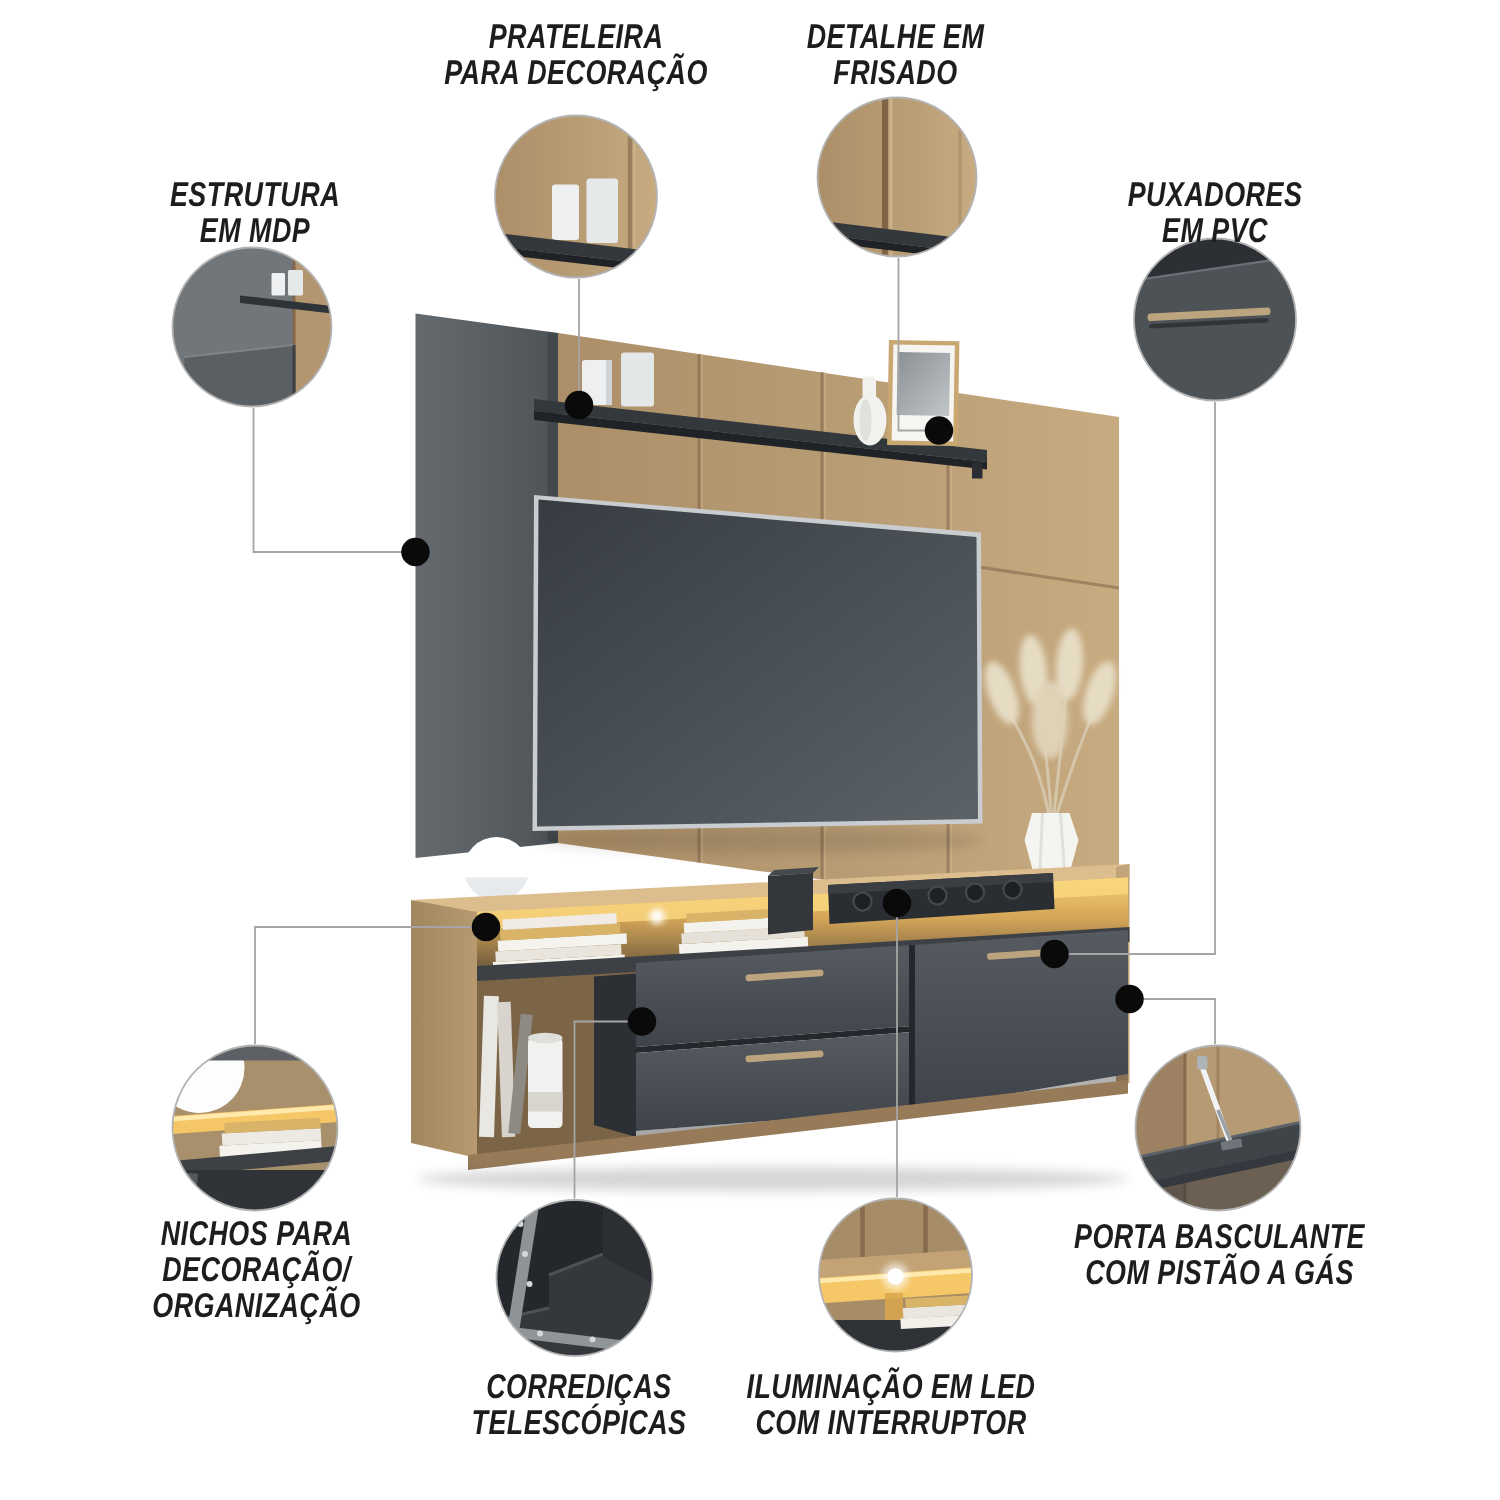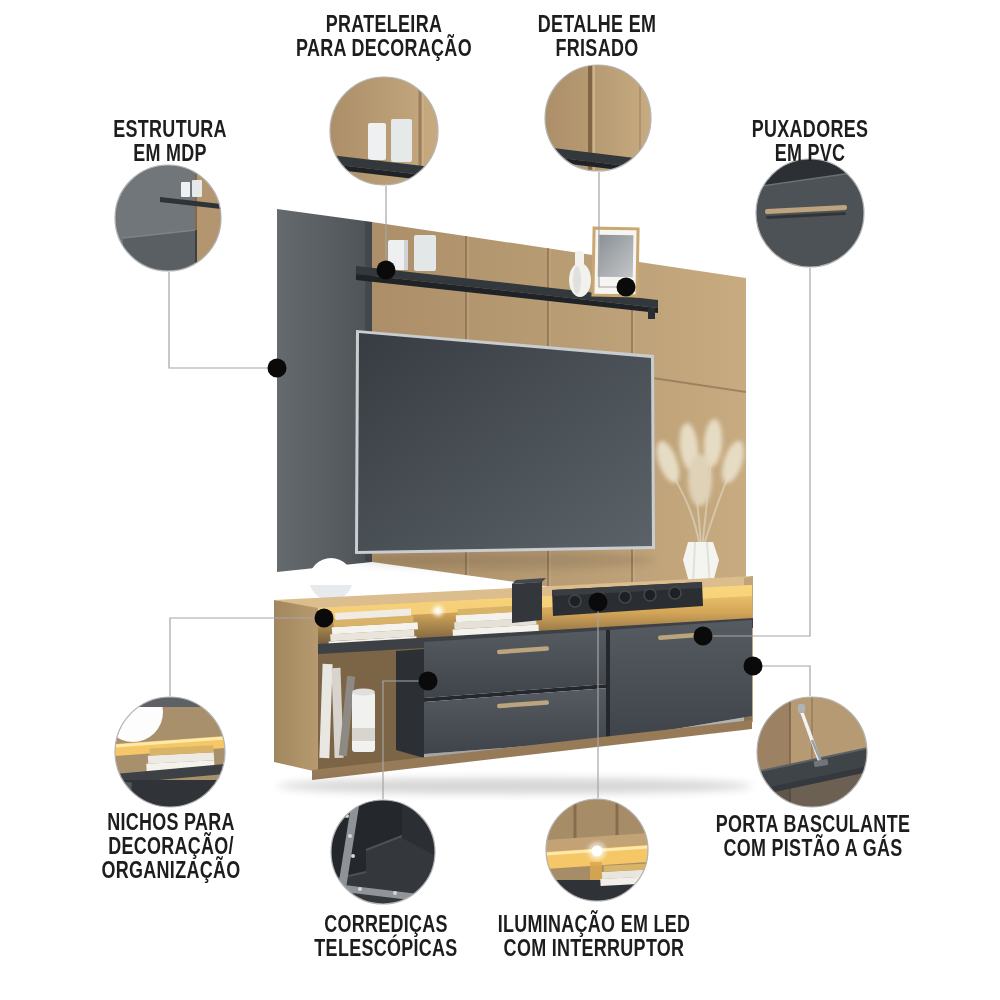--- a/index.html
+++ b/index.html
@@ -1,17 +1,17 @@
 <!DOCTYPE html>
 <html><head>
 <meta charset="utf-8">
 <style>
   html,body{margin:0;padding:0;background:#ffffff;}
   #stage{position:relative;width:1000px;height:1000px;background:#ffffff;overflow:hidden;
-         font-family:"Liberation Sans","DejaVu Sans",sans-serif;}
+         font-family:"Liberation Sans","DejaVu Sans",sans-serif;font-style:italic;}
   #art{position:absolute;left:0;top:0;}
   .label{position:absolute;color:#1d1d1d;font-size:23px;line-height:24px;font-weight:600;
          text-align:center;white-space:nowrap;letter-spacing:.4px;
          transform:translateX(-50%) scaleX(.78);transform-origin:center top;}
   .label div{pointer-events:none;}
   
   #lbl-prateleira{left:384px;top:12px;}
   #lbl-detalhe{left:597px;top:12px;}
   #lbl-estrutura{left:170px;top:117px;}
   #lbl-puxadores{left:810px;top:117px;}

